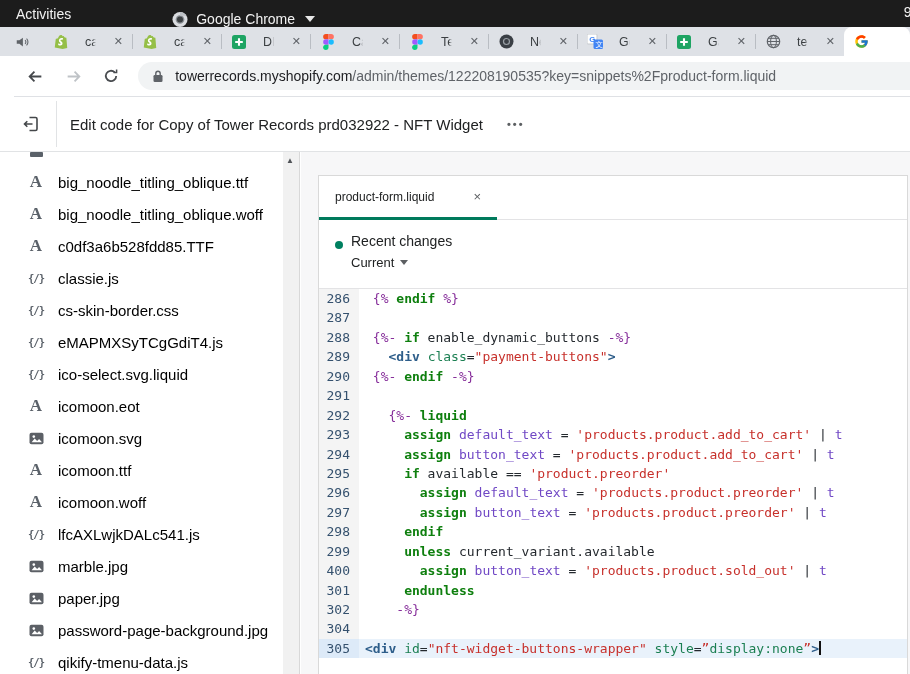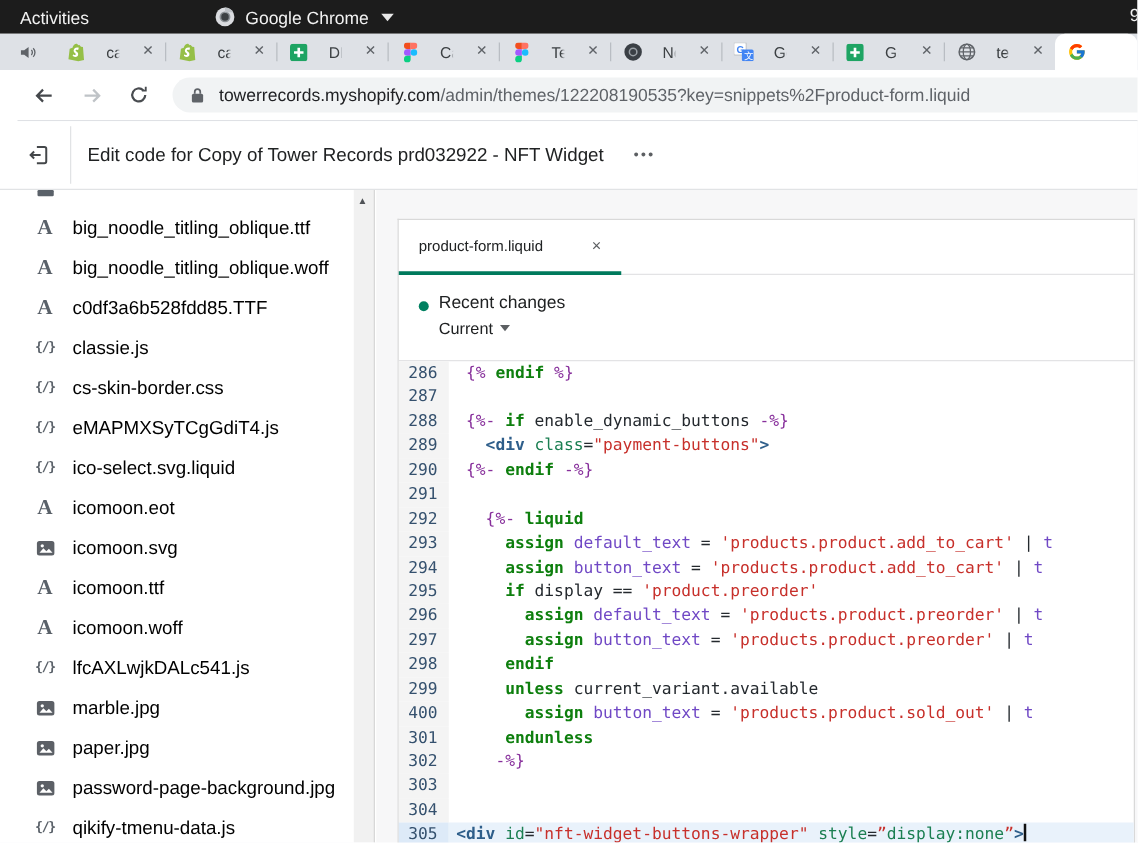--- a/index.html
+++ b/index.html
@@ -2,21 +2,21 @@
 <html><head>
 <meta charset="utf-8">
 <style>
   * { margin:0; padding:0; box-sizing:border-box; }
   html,body { width:910px; height:674px; overflow:hidden; background:#fff;
               font-family:"Liberation Sans", sans-serif; }
   .stage { position:relative; width:910px; height:674px; overflow:hidden; }
 
   
   .os-bar { position:absolute; left:0; top:0; width:910px; height:27px; background:#1c1c1c;
-            display:flex; align-items:center; color:#f2f2f2; font-size:14px; }
+            display:flex; align-items:flex-end; color:#f2f2f2; font-size:14px; }
   .os-activities { padding:0 16px; height:100%; display:flex; align-items:center; }
   .os-app { display:flex; align-items:center; gap:8px; margin-left:85px; }
   .os-caret { width:0; height:0; border-left:5px solid transparent; border-right:5px solid transparent;
               border-top:6px solid #e8e8e8; margin-left:2px; }
   .os-clock { position:absolute; right:-14px; top:4px; font-size:14px; color:#f2f2f2; }
 
   
   .tabstrip { position:absolute; left:0; top:27px; width:910px; height:29px; background:#dee1e6;
               display:flex; align-items:flex-end; }
   .audio-zone { width:44px; height:29px; display:flex; align-items:center; justify-content:center; }
@@ -433,21 +433,21 @@
         <div class="code-row">
           <div class="gutter">293</div>
           <div class="code-txt"><span>     </span><span class="tk-k">assign</span><span> </span><span class="tk-v">default_text</span><span> = </span><span class="tk-s">'products.product.add_to_cart'</span><span> | </span><span class="tk-v">t</span></div>
         </div>
         <div class="code-row">
           <div class="gutter">294</div>
           <div class="code-txt"><span>     </span><span class="tk-k">assign</span><span> </span><span class="tk-v">button_text</span><span> = </span><span class="tk-s">'products.product.add_to_cart'</span><span> | </span><span class="tk-v">t</span></div>
         </div>
         <div class="code-row">
           <div class="gutter">295</div>
-          <div class="code-txt"><span>     </span><span class="tk-k">if</span><span> display == </span><span class="tk-s">'product.preorder'</span></div>
+          <div class="code-txt"><span>     </span><span class="tk-k">if</span><span> available == </span><span class="tk-s">'product.preorder'</span></div>
         </div>
         <div class="code-row">
           <div class="gutter">296</div>
           <div class="code-txt"><span>       </span><span class="tk-k">assign</span><span> </span><span class="tk-v">default_text</span><span> = </span><span class="tk-s">'products.product.preorder'</span><span> | </span><span class="tk-v">t</span></div>
         </div>
         <div class="code-row">
           <div class="gutter">297</div>
           <div class="code-txt"><span>       </span><span class="tk-k">assign</span><span> </span><span class="tk-v">button_text</span><span> = </span><span class="tk-s">'products.product.preorder'</span><span> | </span><span class="tk-v">t</span></div>
         </div>
         <div class="code-row">
@@ -462,24 +462,20 @@
           <div class="gutter">400</div>
           <div class="code-txt"><span>       </span><span class="tk-k">assign</span><span> </span><span class="tk-v">button_text</span><span> = </span><span class="tk-s">'products.product.sold_out'</span><span> | </span><span class="tk-v">t</span></div>
         </div>
         <div class="code-row">
           <div class="gutter">301</div>
           <div class="code-txt"><span>     </span><span class="tk-k">endunless</span></div>
         </div>
         <div class="code-row">
           <div class="gutter">302</div>
           <div class="code-txt"><span>    </span><span class="tk-p">-%}</span></div>
-        </div>
-        <div class="code-row">
-          <div class="gutter">303</div>
-          <div class="code-txt"></div>
         </div>
         <div class="code-row">
           <div class="gutter">304</div>
           <div class="code-txt"></div>
         </div>
         <div class="code-row active-line">
           <div class="gutter">305</div>
           <div class="code-txt"><span class="tk-t">&lt;div</span><span> </span><span class="tk-a">id</span><span>=</span><span class="tk-s">"nft-widget-buttons-wrapper"</span><span> </span><span class="tk-a">style</span><span>=</span><span class="tk-s">”</span><span class="tk-a">display:none</span><span class="tk-s">”</span><span class="tk-t">&gt;</span><span class="cursor"></span></div>
         </div>
       </div>

